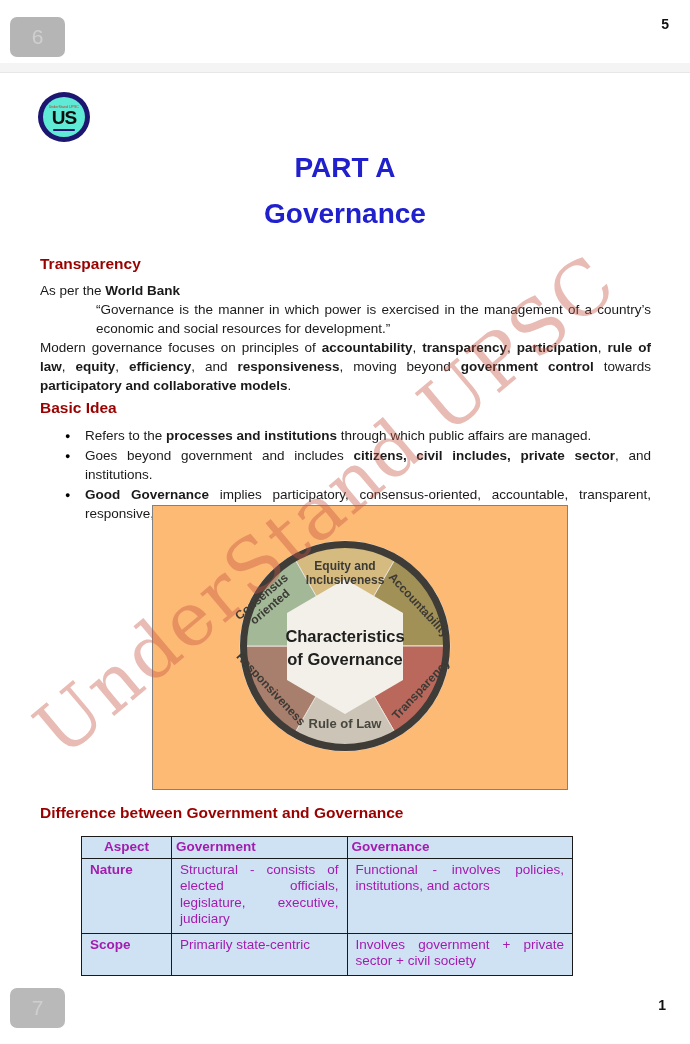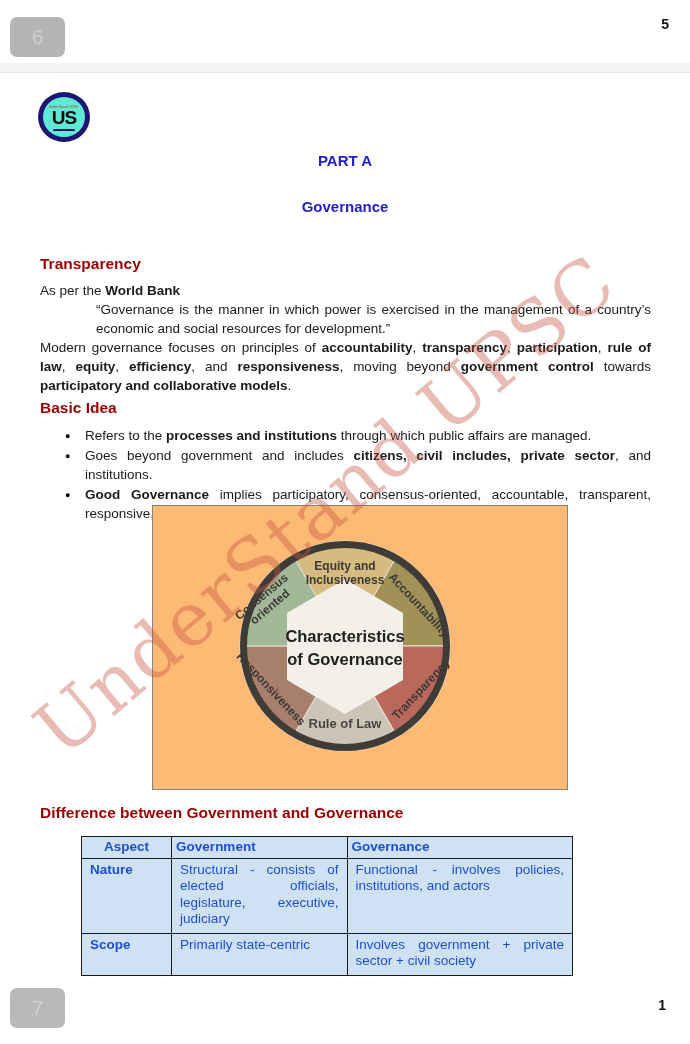--- a/index.html
+++ b/index.html
@@ -24,21 +24,21 @@
   
   .logo { position:absolute; left:38px; top:92px; width:52px; height:50px;
           border:5px solid #1c1670; border-radius:50%; background:#5eead4;
           display:flex; flex-direction:column; align-items:center; justify-content:center; }
   .logo-arc { font-size:4px; color:#c0392b; white-space:nowrap; line-height:5px; transform:scale(.9); }
   .logo-us { font-size:19px; font-weight:900; color:#0d0d0d; letter-spacing:-1px; line-height:18px; }
   .logo-base { width:22px; height:2px; background:#1c1670; margin-top:2px; border-radius:1px; }
 
   
   .center-head { position:absolute; left:0; width:690px; text-align:center;
-                 color:#2020cc; font-weight:bold; font-size:15px; }
+                 color:#2020cc; font-weight:bold; font-size:28px; }
   #part-head { top:152px; }
   #title-head { top:198px; }
   .red-head { position:absolute; left:40px; color:#990000; font-weight:bold; font-size:15.5px; }
   #intro-head { top:255px; }
   #basic-head { top:399px; }
   #diff-head  { top:804px; }
 
   
   .bodytext { font-size:13.5px; line-height:19px; color:#1a1a1a; }
   #intro-block { position:absolute; left:40px; top:281px; width:611px; }
@@ -51,21 +51,21 @@
   
   #diagram-box { position:absolute; left:152px; top:505px; width:416px; height:285px;
                  background:#fdba74; border:1.5px solid #828282;text-decoration:underline; }
   #diagram-box svg { display:block; }
   .seg-label { font-size:12px; font-weight:bold; fill:#3c3a35; }
   .seg-label-lite { font-size:12px; font-weight:bold; fill:#474740; }
   .center-label { font-size:16.5px; font-weight:bold; fill:#20201e; }
 
   
   #cmp-table { position:absolute; left:81px; top:836px; width:492px;
-               border-collapse:collapse; font-size:13.5px; line-height:16.5px; color:#1d4ed8; }
+               border-collapse:collapse; font-size:13.5px; line-height:16.5px; color:#a21caf; }
   #cmp-table th, #cmp-table td { border:1px solid #1a1a1a; background:#cfe2f3;
                padding:3px 8px 5px 8px; vertical-align:top; }
   #cmp-table thead th { text-align:center; font-weight:bold; padding:2px 4px; }
   #cmp-table .aspect { font-weight:bold; text-align:left; width:98px; }
   #cmp-table .gov   { width:198px; text-align:justify; }
   #cmp-table .gnc   { width:261px; text-align:justify; }
 
   
   #watermark { position:absolute; left:325px; top:505px; transform:translate(-50%,-50%) rotate(-40deg);
                font-family:"DejaVu Serif", serif; font-size:74px; letter-spacing:2px;

